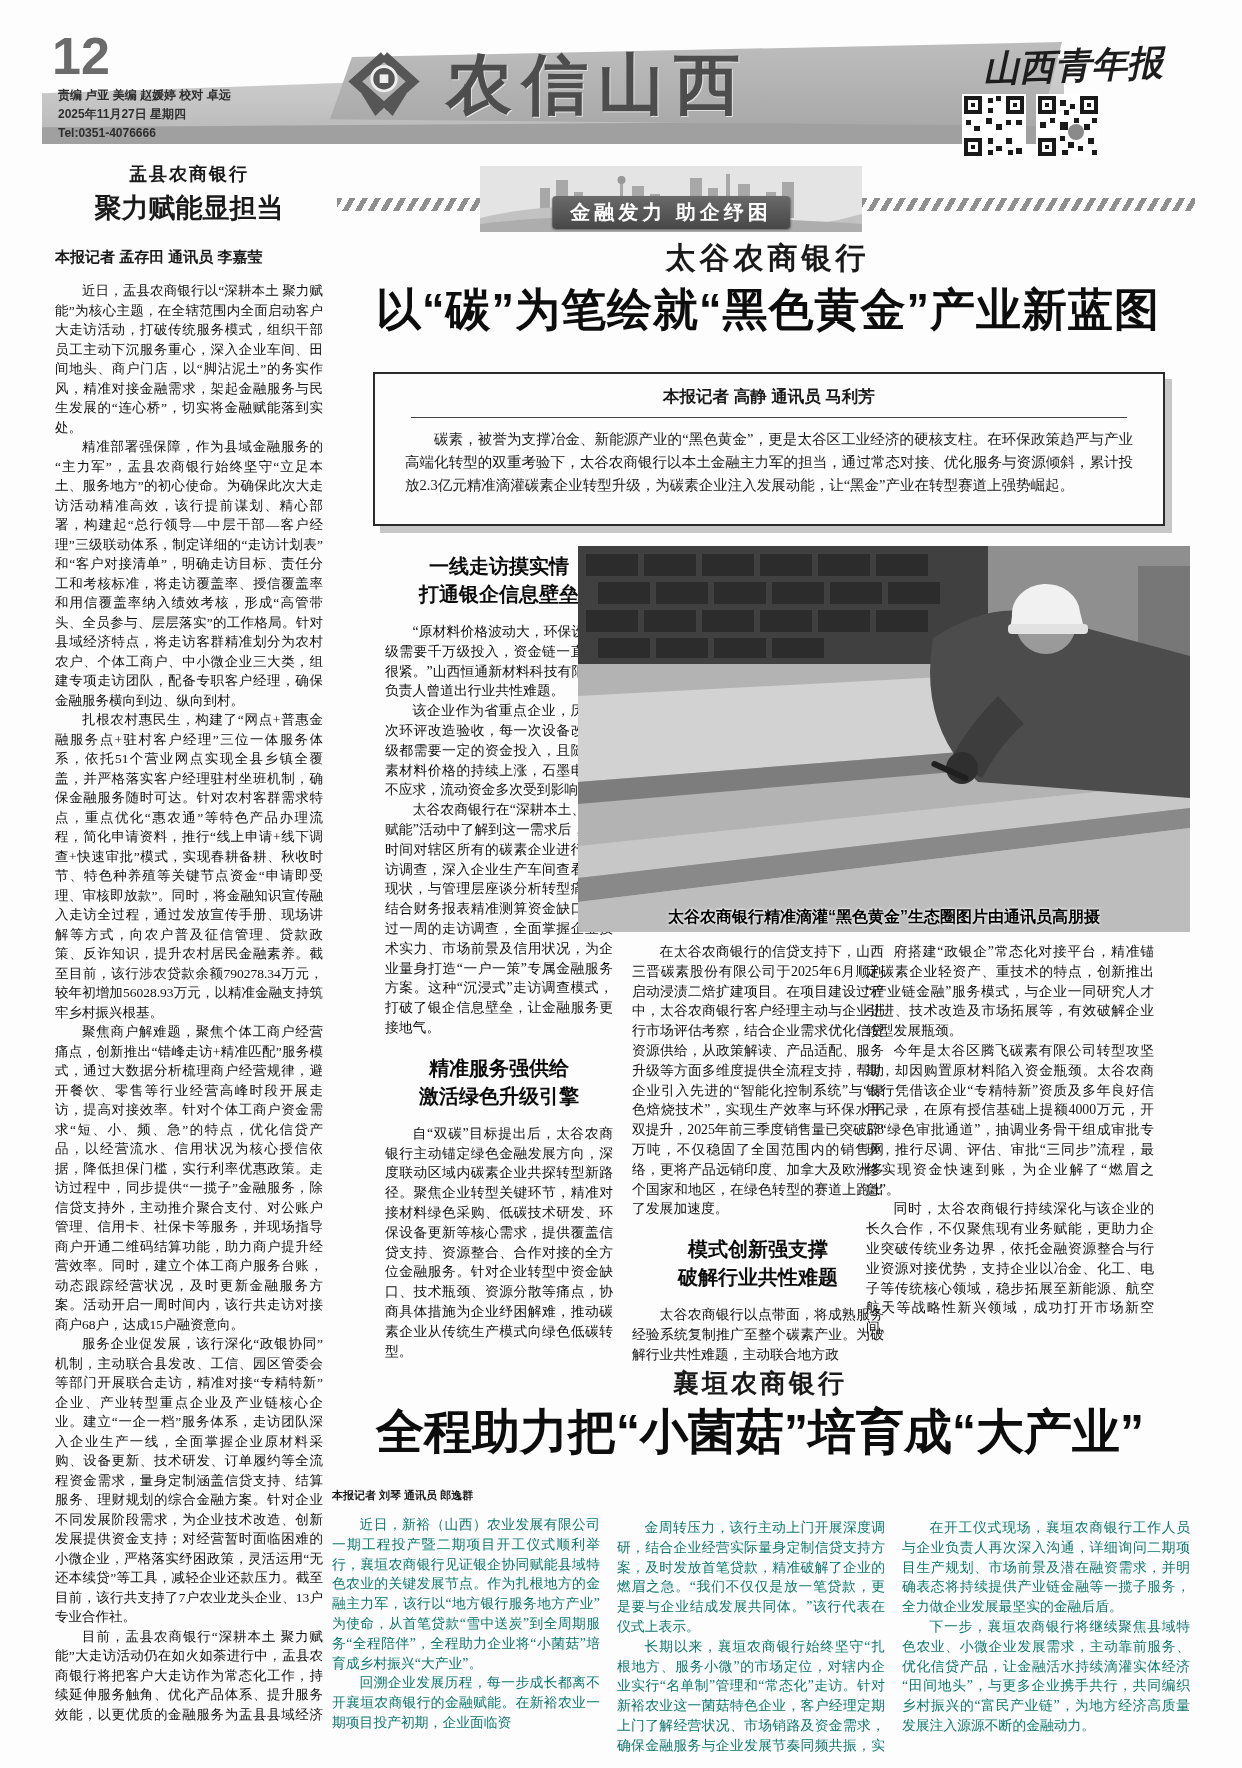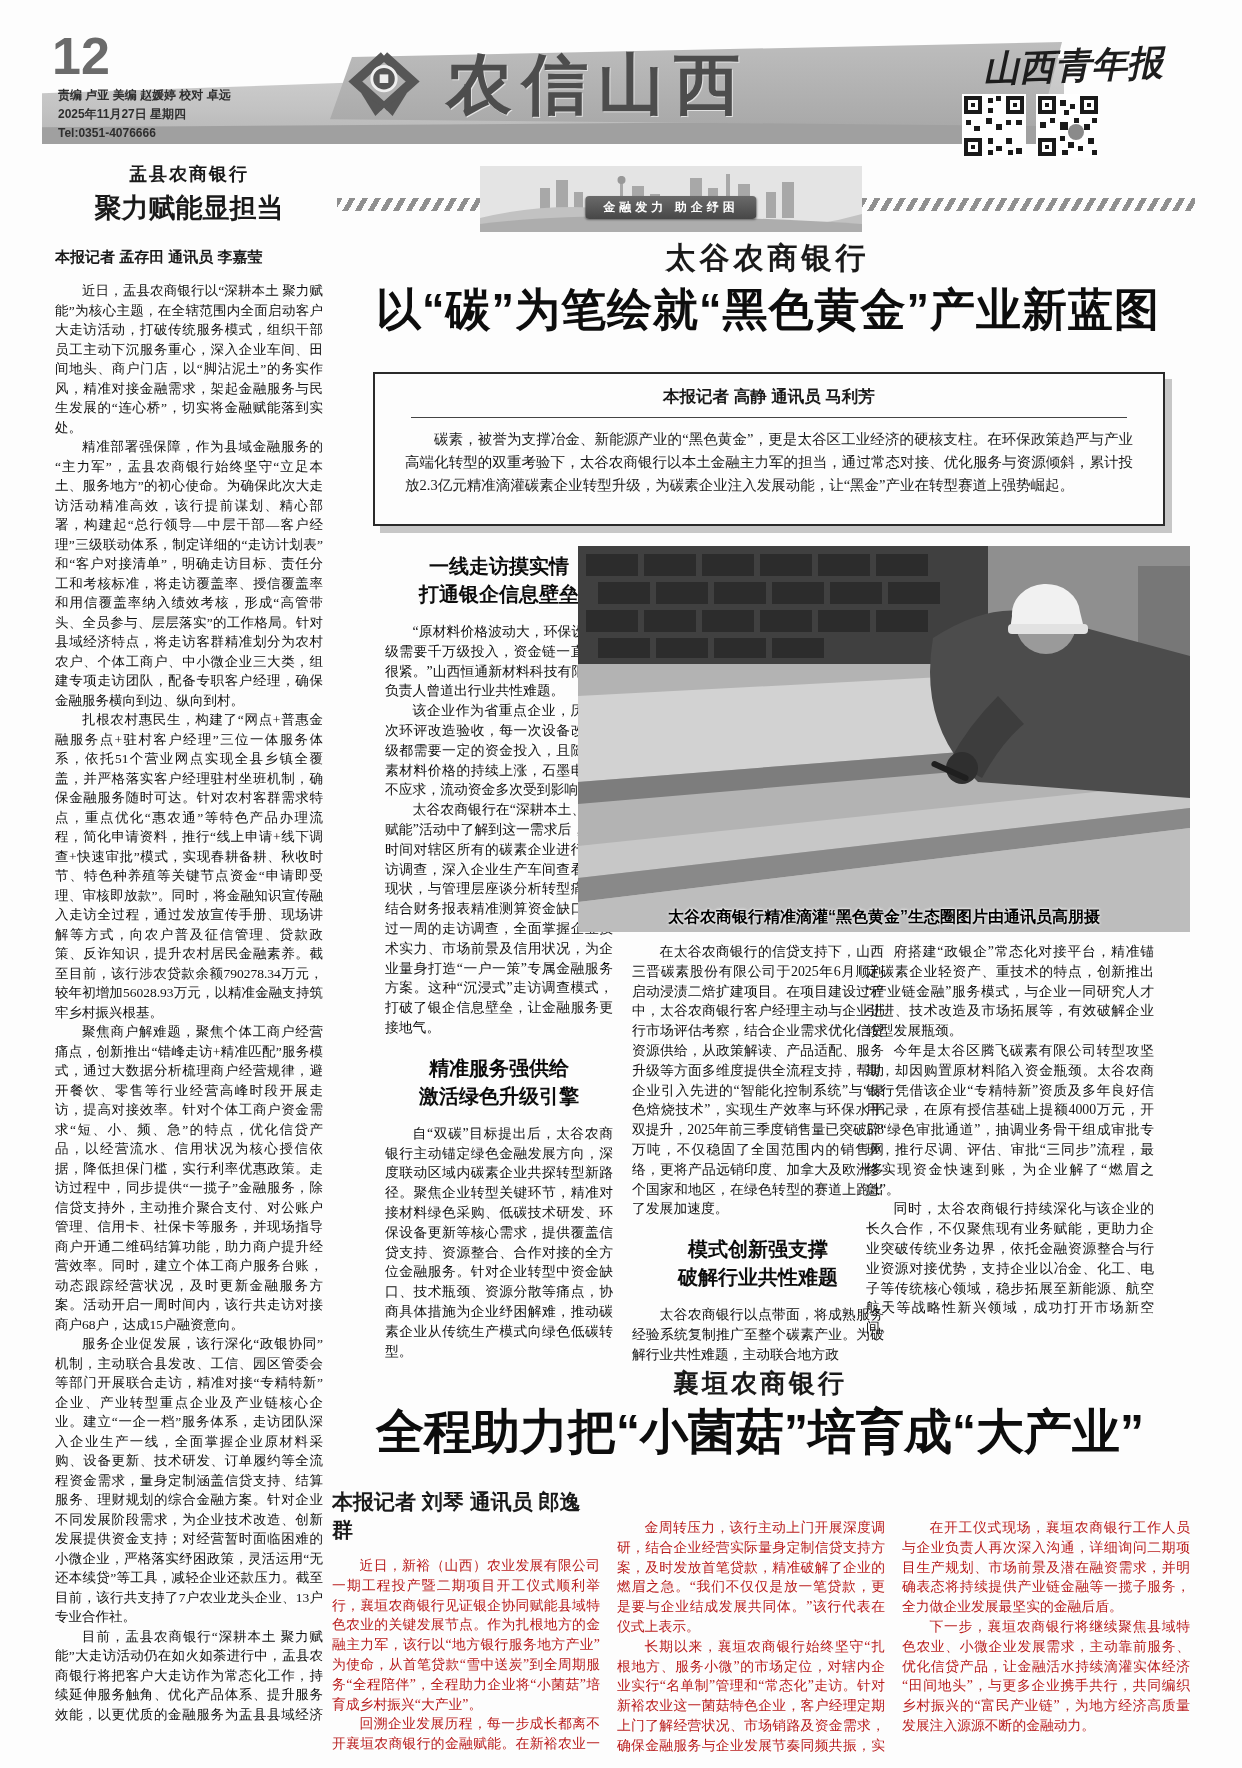--- a/index.html
+++ b/index.html
@@ -45,21 +45,21 @@
   .stripe { position:absolute; height:13px; top:198px;
     background:repeating-linear-gradient(120deg,#8f8f8f 0 5px,#fdfdfd 5px 11px); }
   .stripe-l { left:337px; width:143px; }
   .stripe-r { left:862px; width:333px; }
   .banner { position:absolute; left:480px; top:166px; width:382px; height:66px;
     background:linear-gradient(180deg,#efefef 0%,#d9d9d9 45%,#bdbdbd 100%);
     overflow:hidden; }
   .banner svg { position:absolute; left:0; top:0; }
   .banner-badge { position:absolute; left:50%; top:30px; transform:translateX(-50%);
     background:linear-gradient(180deg,#6a6a6a,#474747); color:#fff;
-    font-family:"Liberation Sans",sans-serif; font-weight:bold; font-size:12px;
+    font-family:"Liberation Sans",sans-serif; font-weight:bold; font-size:20px;
     letter-spacing:4px; padding:3px 18px; border-radius:4px; white-space:nowrap;
     box-shadow:0 1px 2px rgba(0,0,0,.4); }
   .ma-kicker { position:absolute; left:345px; top:238px; width:845px; text-align:center;
     font-weight:bold; font-size:30px; letter-spacing:4px; }
   .ma-title { position:absolute; left:338px; top:280px; width:860px; text-align:center;
     font-family:"Liberation Sans",sans-serif; font-weight:bold; font-size:45px;
     letter-spacing:1px; color:#0d0d0d; white-space:nowrap; }
   .lead-box { position:absolute; left:362px; top:372px; width:792px; height:154px;
     border:2px solid #2b2b2b; background:#fdfdfd; box-shadow:7px 7px 0 #c7c7c7;
     padding:12px 30px 10px 30px;margin-left:11px; }
@@ -80,24 +80,24 @@
   .photo-captions { position:absolute; left:0; right:0; bottom:4px; display:flex;
     justify-content:center; padding:0 12px;
     font-family:"Liberation Sans",sans-serif; font-weight:bold; font-size:16px; color:#000000;
     text-shadow:0 0 3px rgba(255,255,255,.9),0 0 3px rgba(255,255,255,.9); }
   
   .ba-kicker { position:absolute; left:330px; top:1366px; width:860px; text-align:center;
     font-weight:bold; font-size:26px; letter-spacing:3px; }
   .ba-title { position:absolute; left:330px; top:1400px; width:860px; text-align:center;
     font-family:"Liberation Sans",sans-serif; font-weight:bold; font-size:48px;
     color:#0d0d0d; white-space:nowrap; }
-  .ba-byline { font-family:"Liberation Sans",sans-serif; font-weight:bold; font-size:21px;
+  .ba-byline { font-family:"Liberation Sans",sans-serif; font-weight:bold; font-size:11px;
     margin-bottom:12px; }
   .bcol { position:absolute; top:1488px; height:268px; overflow:hidden; }
-  .bcol p { font-size:13.8px; line-height:19.8px; text-align:justify; text-indent:2em; color:#b91c1c; }
+  .bcol p { font-size:13.8px; line-height:19.8px; text-align:justify; text-indent:2em; color:#0f766e; }
   .bcol1 { left:332px; width:268px; }
   .bcol2 { left:617px; width:268px; padding-top:30px; }
   .bcol3 { left:902px; width:288px; padding-top:30px; }
 </style>
 </head>
 <body>
 
 <div class="page">
 
   <div class="hdr-band"></div>

